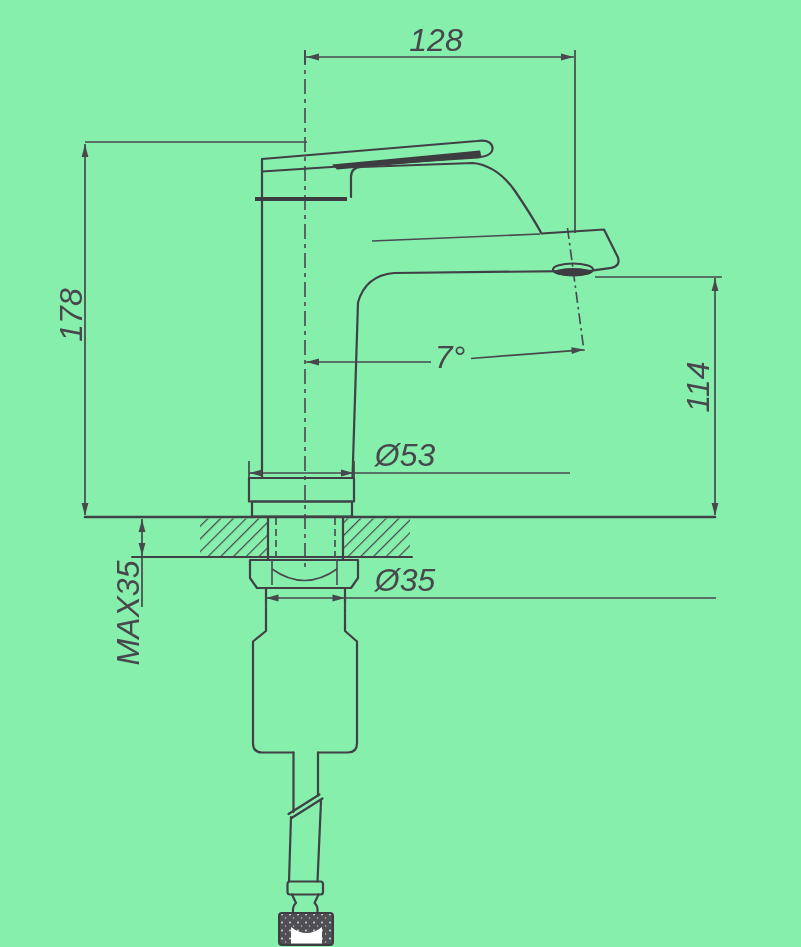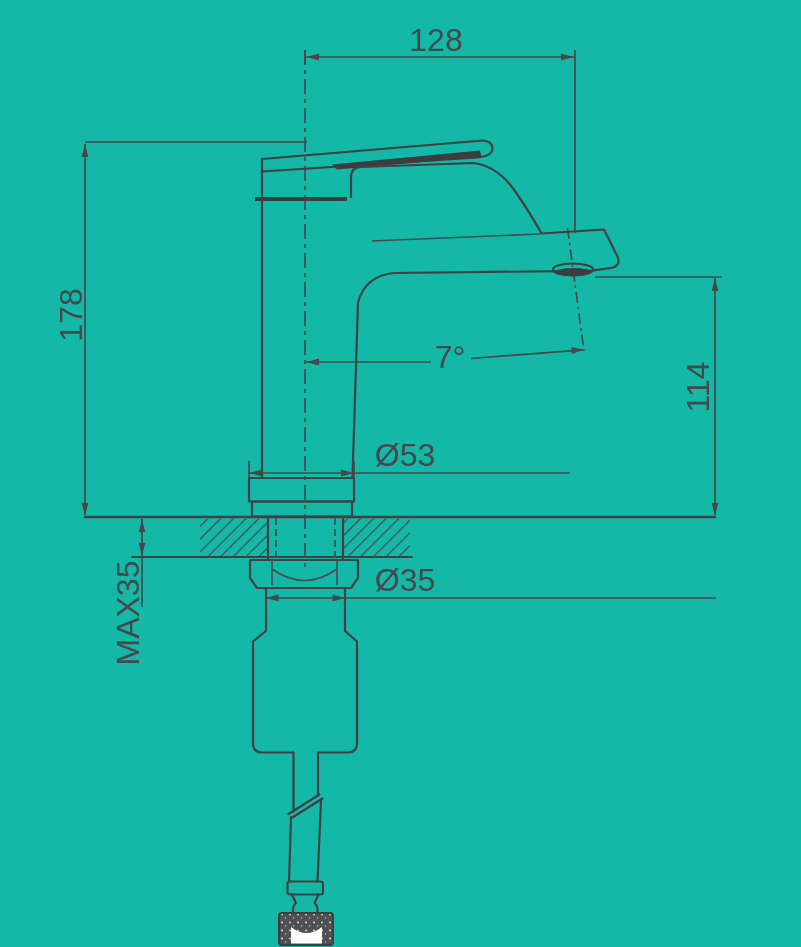--- a/index.html
+++ b/index.html
@@ -1,17 +1,17 @@
 <!DOCTYPE html>
 <html><head>
 <meta charset="utf-8">
 <style>
   html,body{margin:0;padding:0;background:#f2f2f2;}
-  .page{width:801px;height:947px;background:#14b8a6;position:relative;margin:0 auto;
-        font-family:"Liberation Sans", sans-serif;}
+  .page{width:801px;height:947px;background:#86efac;position:relative;margin:0 auto;
+        font-family:"Liberation Sans", sans-serif;font-style:italic;}
   svg{display:block;}
   .obj{stroke:#404045;stroke-width:2.2;fill:none;stroke-linecap:round;stroke-linejoin:round;}
   .obj-thin{stroke:#4a4a4f;stroke-width:1.6;fill:none;}
   .thick{stroke:#3c3c41;stroke-width:4;fill:none;stroke-linecap:butt;}
   .darkfill{fill:#3c3c41;stroke:none;}
   .dim{stroke:#47474c;stroke-width:1.7;fill:none;stroke-linecap:butt;}
   .heavy{stroke-width:2.6;}
   .cl{stroke:#47474c;stroke-width:1.6;fill:none;stroke-dasharray:15 5 4 5;}
   .cl2{stroke:#47474c;stroke-width:1.6;fill:none;stroke-dasharray:11 4 2.5 4;}
   .thread{stroke:#47474c;stroke-width:1.6;fill:none;stroke-dasharray:7 4;}

